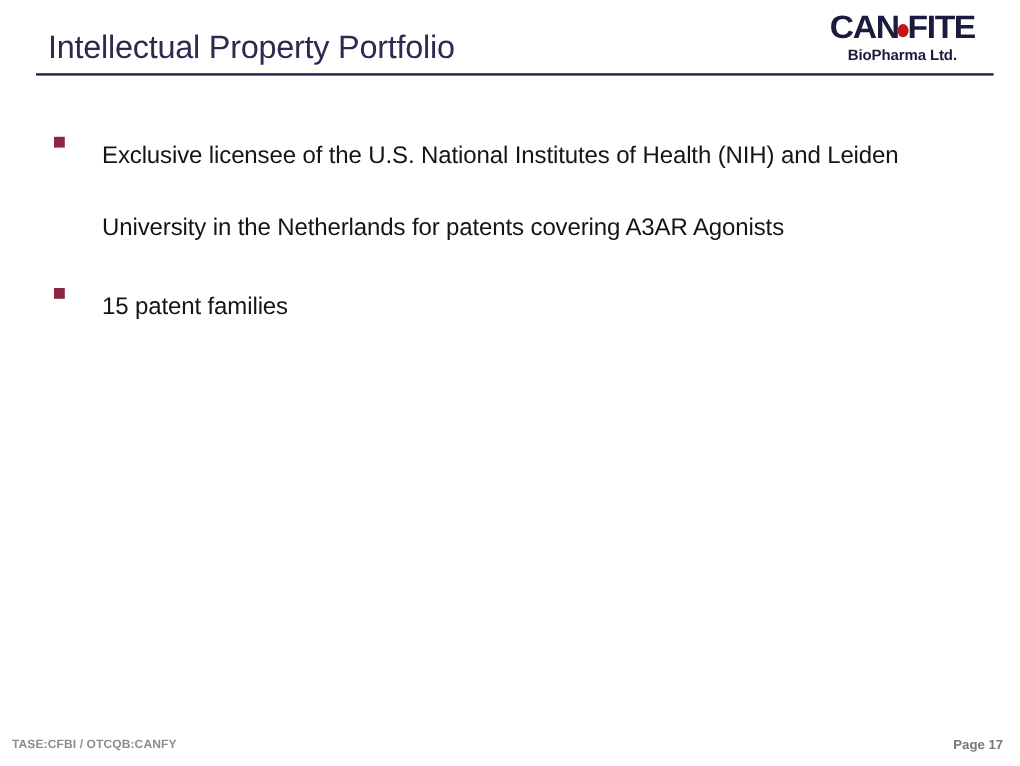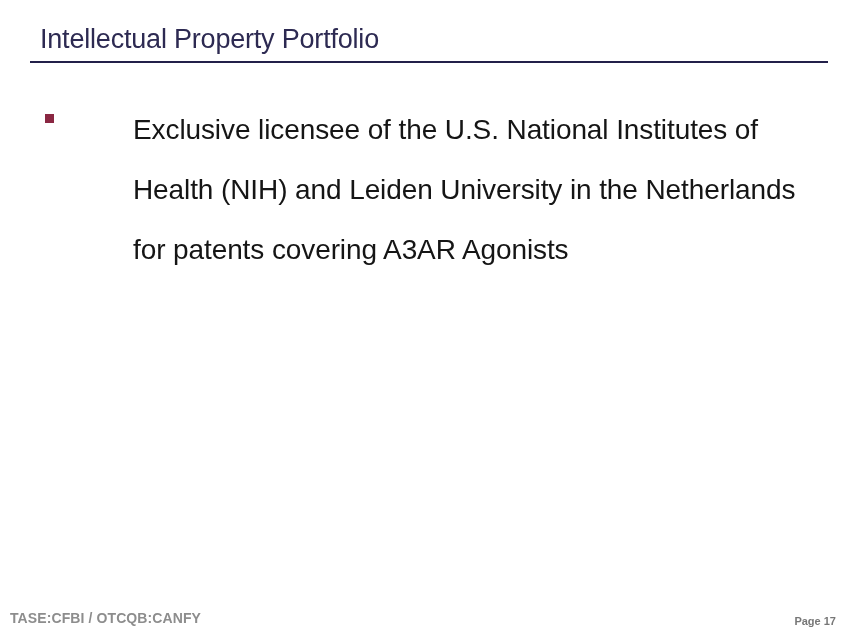--- a/index.html
+++ b/index.html
@@ -98,36 +98,35 @@
   .bullet-marker {
     position: absolute;
     left: 0;
     top: 14px;
     width: 9px;
     height: 9px;
     background: #8a2742;
   }
   .bullet-text {
     display: block;
-    font-size: 28px;
+    font-size: 20px;
     line-height: 60px;
     color: #151515;
     font-weight: 400;
     letter-spacing: -0.1px;
     max-width: 720px;
-    margin-left: 48px;
   }
   .bullet-row.wide .bullet-text { max-width: 730px; }
 
   
   .footer-left {
     position: absolute;
     left: 10px;
     bottom: 12px;
-    font-size: 14px;
+    font-size: 10px;
     font-weight: 700;
     color: #8d8d8d;
     letter-spacing: 0.1px;
   }
   .footer-right {
     position: absolute;
     right: 14px;
     bottom: 11px;
     font-size: 11px;
     font-weight: 700;
@@ -136,24 +135,32 @@
 </style>
 </head>
 <body>
 
 <div class="slide">
 
   <div class="slide-title">Intellectual Property Portfolio</div>
 
   <div class="title-rule"></div>
 
+  <div class="logo">
+    <span class="logo-wordmark"><span>CAN</span><span class="logo-dot"></span><span>FITE</span></span>
+    <span class="logo-sub">BioPharma Ltd.</span>
+  </div>
 
   <ul class="body-list">
     <li class="bullet-row wide">
       <span class="bullet-marker"></span>
       <span class="bullet-text">Exclusive licensee of the U.S. National Institutes of Health (NIH) and Leiden University in the Netherlands for patents covering A3AR Agonists</span>
+    </li>
+    <li class="bullet-row">
+      <span class="bullet-marker"></span>
+      <span class="bullet-text">15 patent families</span>
     </li>
   </ul>
 
   <div class="footer-left">TASE:CFBI / OTCQB:CANFY</div>
   <div class="footer-right">Page 17</div>
 
 </div>
 
 </body></html>

